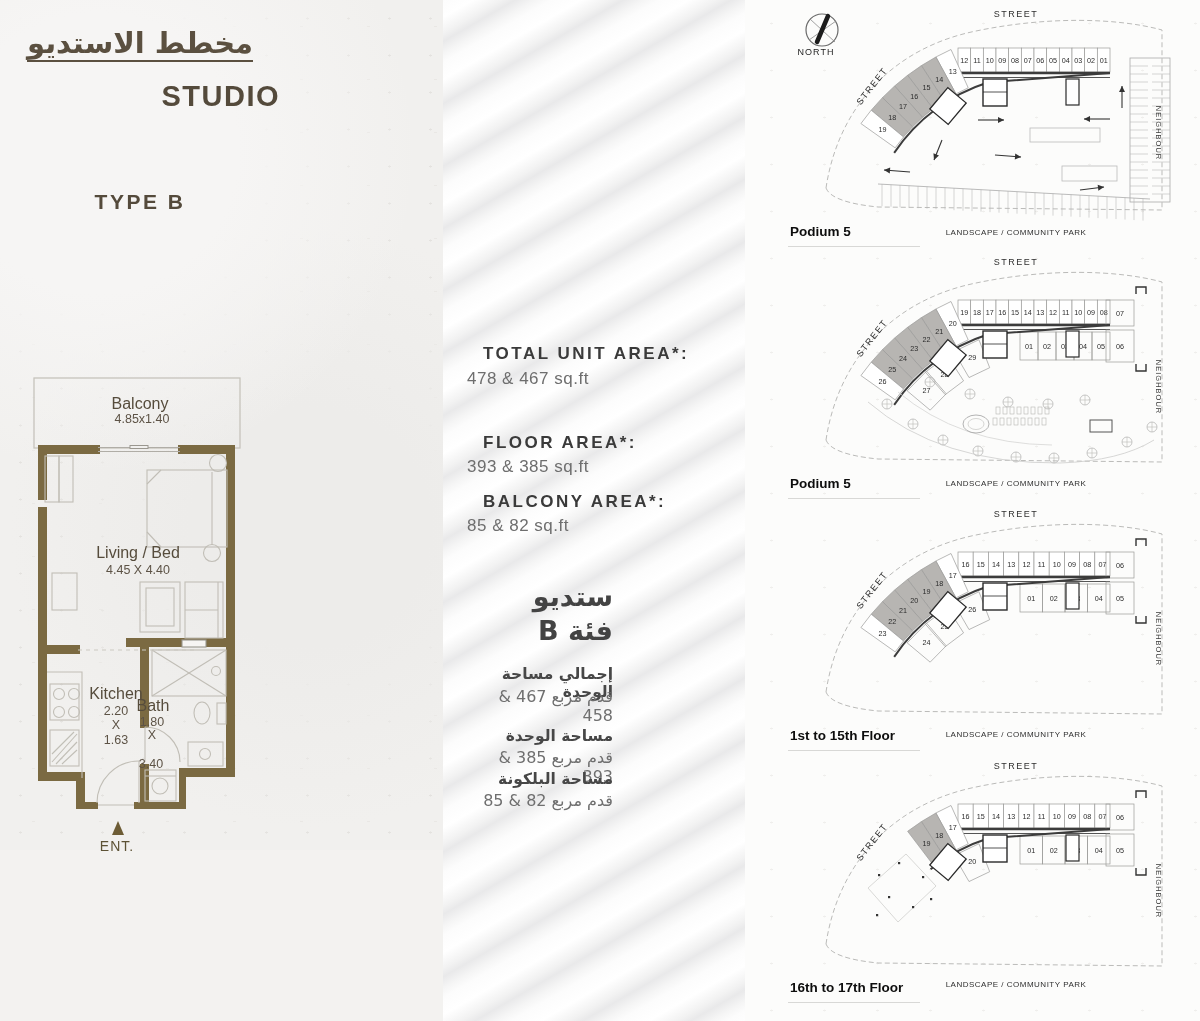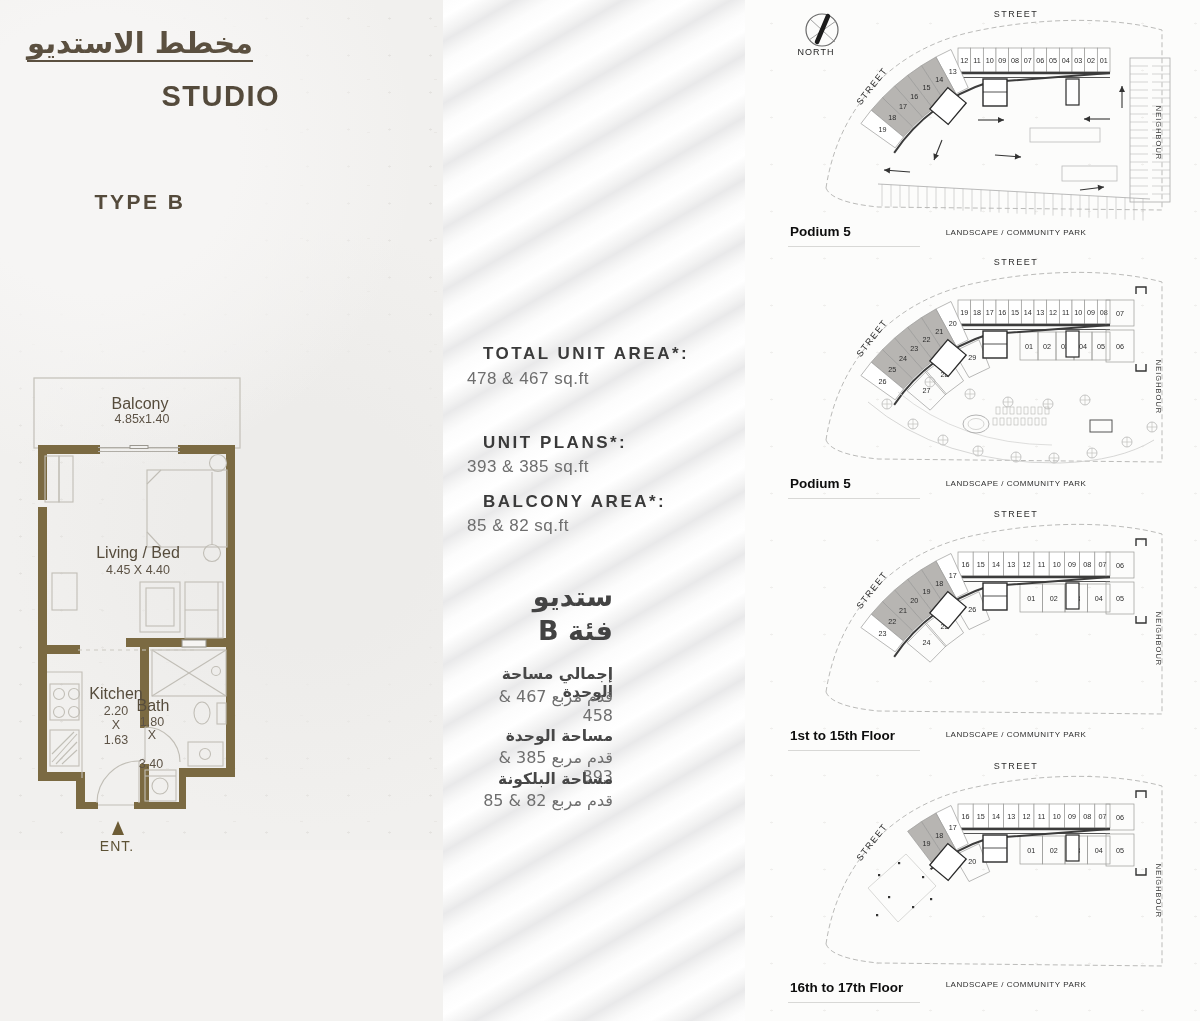--- a/index.html
+++ b/index.html
@@ -163,21 +163,21 @@
     <div class="abs ctr room-lbl" style="left:153px;top:706px">Bath</div>
     <div class="abs ctr room-dim" style="left:152px;top:722px">1.80</div>
     <div class="abs ctr room-dim" style="left:152px;top:735px">X</div>
     <div class="abs ctr room-dim" style="left:151px;top:764px">3.40</div>
     <div class="abs ctr ent-lbl" style="left:117px;top:846px">ENT.</div>
   </section>
 
   <section class="band-mid">
     <div class="abs area-lbl" style="top:344px">TOTAL UNIT AREA*:</div>
     <div class="abs area-val" style="top:369px">478 &amp; 467 sq.ft</div>
-    <div class="abs area-lbl" style="top:433px">UNIT PLANS*:</div>
+    <div class="abs area-lbl" style="top:433px">FLOOR AREA*:</div>
     <div class="abs area-val" style="top:457px">393 &amp; 385 sq.ft</div>
     <div class="abs area-lbl" style="top:492px">BALCONY AREA*:</div>
     <div class="abs area-val" style="top:516px">85 &amp; 82 sq.ft</div>
 
     <div class="abs ar-block ar-title ar" style="top:580px;padding-right:67px">
       <div>ستديو</div>
       <div>فئة B</div>
     </div>
     <div class="abs ar-block ar-lbl ar" style="top:665px">إجمالي مساحة الوحدة</div>
     <div class="abs ar-block ar-val ar" style="top:687px">قدم مربع 467 &amp; 458</div>

